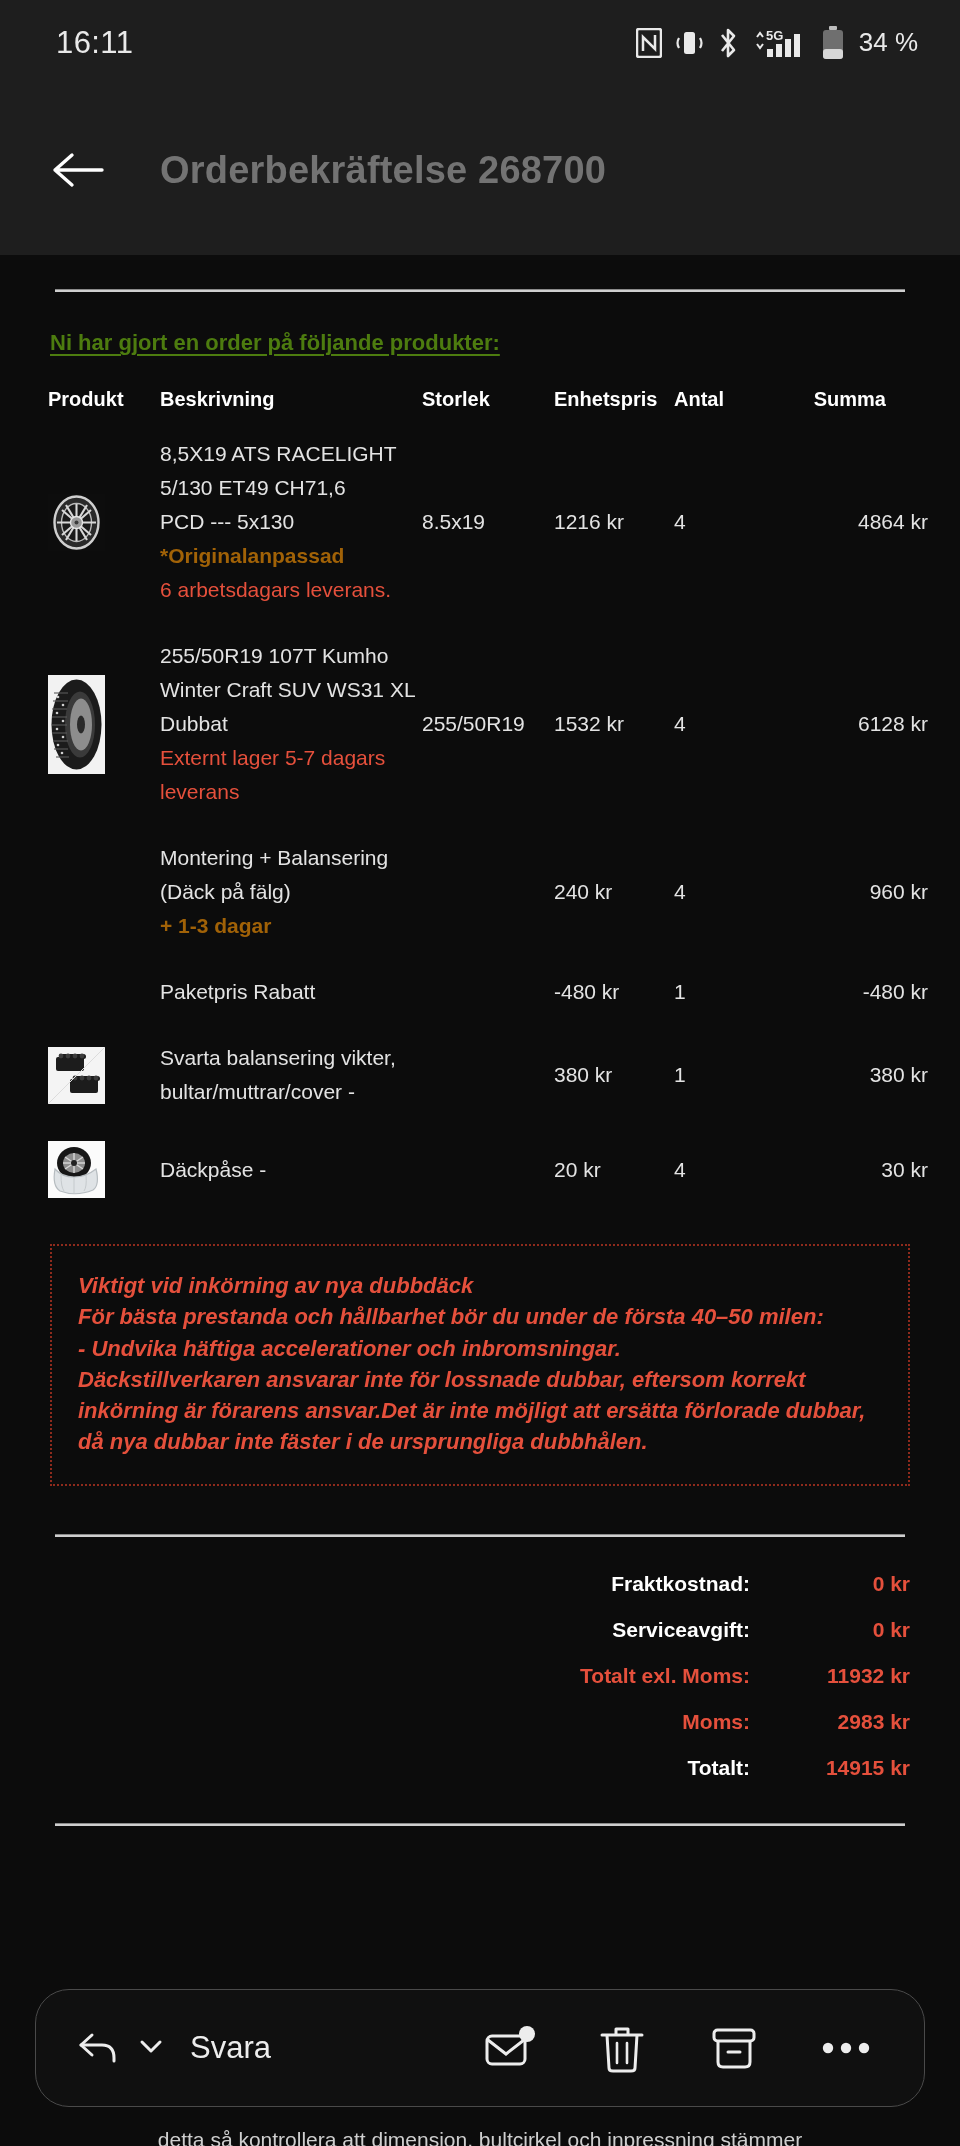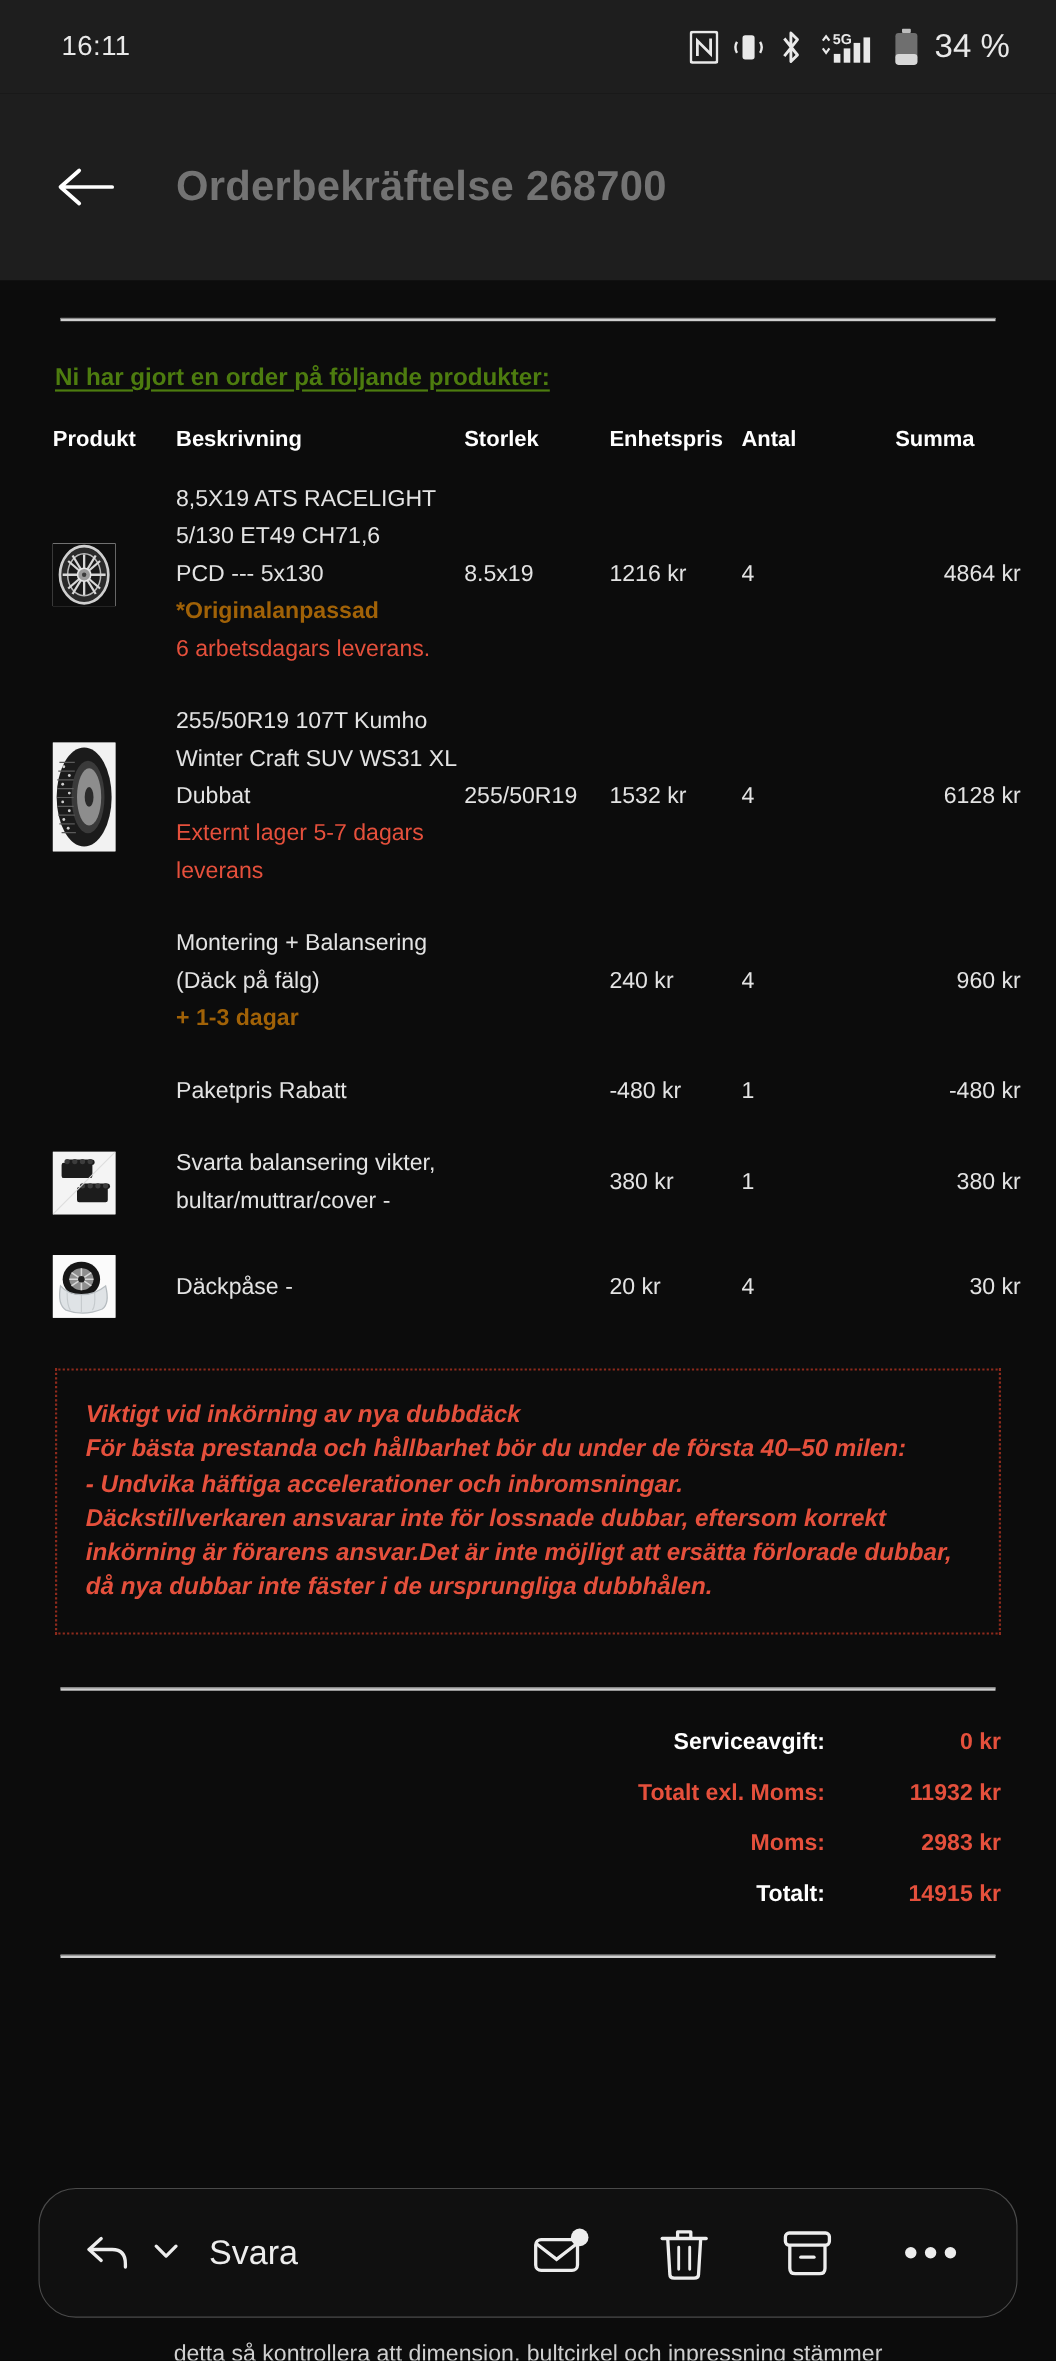--- a/index.html
+++ b/index.html
@@ -11,24 +11,24 @@
   }
   .screen { position: relative; width: 960px; height: 2146px; background: #0c0c0c; }
 
   
   .statusbar {
     position: absolute; top: 0; left: 0; width: 960px; height: 85px;
     background: #1e1e1e;
     display: flex; align-items: center; justify-content: space-between;
     padding: 0 42px 0 56px;
   }
-  .status-time { color: #e9e9e9; font-size: 25px; letter-spacing: .4px; }
+  .status-time { color: #e9e9e9; font-size: 31px; letter-spacing: .4px; }
   .status-icons { display: flex; align-items: center; gap: 12px; }
   .status-icons svg { display: block; }
-  .batt-pct { color: #e9e9e9; font-size: 30px; margin-left: 3px; }
+  .batt-pct { color: #e9e9e9; font-size: 26px; margin-left: 3px; }
 
   
   .appbar {
     position: absolute; top: 85px; left: 0; width: 960px; height: 170px;
     background: #1e1e1e;
     display: flex; align-items: center;
     padding-left: 46px;
   }
   .back-btn { width: 62px; height: 62px; display: flex; align-items: center; justify-content: center; cursor: pointer; }
   .appbar-title {
@@ -402,20 +402,24 @@
       <p>För bästa prestanda och hållbarhet bör du under de första 40–50 milen:</p>
       <p>- Undvika häftiga accelerationer och inbromsningar.</p>
       <p>Däckstillverkaren ansvarar inte för lossnade dubbar, eftersom korrekt inkörning är förarens ansvar.Det är inte möjligt att ersätta förlorade dubbar, då nya dubbar inte fäster i de ursprungliga dubbhålen.</p>
     </div>
 
     <div class="rule mid"></div>
 
     <table class="totals">
       <tbody id="totals-body">
           <tr>
+            <td class="tot-label">Fraktkostnad:</td>
+            <td class="tot-value">0 kr</td>
+          </tr>
+          <tr>
             <td class="tot-label">Serviceavgift:</td>
             <td class="tot-value">0 kr</td>
           </tr>
           <tr>
             <td class="tot-label red">Totalt exl. Moms:</td>
             <td class="tot-value">11932 kr</td>
           </tr>
           <tr>
             <td class="tot-label red">Moms:</td>
             <td class="tot-value">2983 kr</td>

